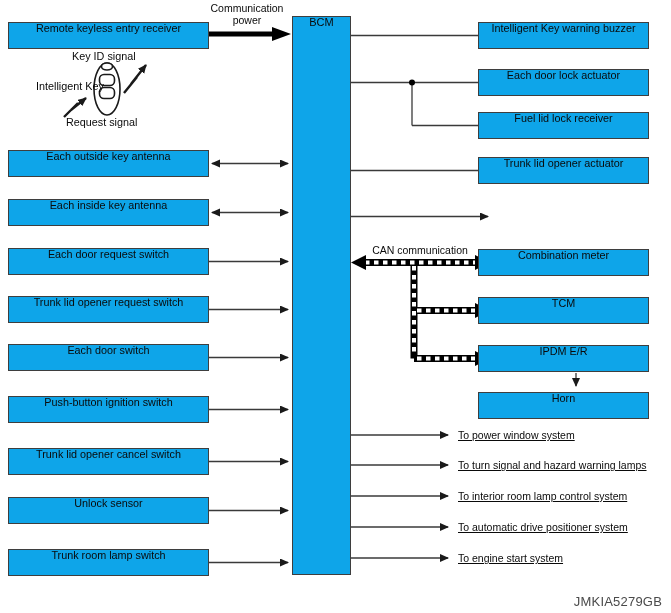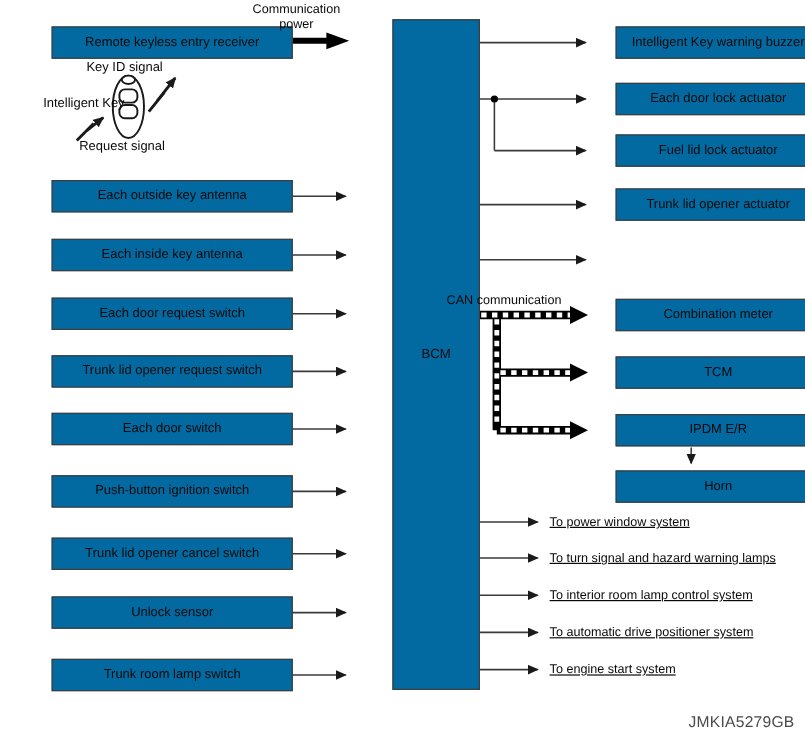--- a/index.html
+++ b/index.html
@@ -1,24 +1,24 @@
 <!DOCTYPE html>
 <html><head>
 <meta charset="utf-8">
 <style>
   html,body{margin:0;padding:0;background:#fff;}
   #stage{position:relative;width:671px;height:613px;background:#fff;
          font-family:"Liberation Sans","DejaVu Sans",sans-serif;overflow:hidden;}
   svg{position:absolute;left:0;top:0;}
-  .box{position:absolute;background:#0369a1;border:1.3px solid #3e3e3e;
-       display:flex;align-items:center;justify-content:center;text-align:center;
-       font-size:10.8px;color:#0a0a0a;line-height:1.05;box-sizing:border-box;margin-left:35px;}
+  .box{position:absolute;background:#0ea5e9;border:1.3px solid #3e3e3e;
+       display:flex;align-items:flex-start;justify-content:center;text-align:center;
+       font-size:10.8px;color:#0a0a0a;line-height:1.05;box-sizing:border-box;}
   .lbox{left:8px;width:201px;height:27px;}
   .rbox{left:478px;width:171px;height:27px;}
-  .bcm{left:292px;top:16px;width:73px;height:559px;font-size:11px;}
+  .bcm{left:292px;top:16px;width:59px;height:559px;font-size:11px;}
   .lbl{position:absolute;font-size:10.8px;color:#0a0a0a;white-space:nowrap;}
   .lbl-center{text-align:center;white-space:normal;line-height:12px;}
   .out{position:absolute;left:458px;font-size:10.5px;color:#0a0a0a;white-space:nowrap;text-decoration:underline;}
   .figcode{position:absolute;right:9px;top:594px;font-size:13px;color:#4a4a4a;letter-spacing:.2px;}
 </style>
 </head>
 <body>
 
 <div id="stage">
 
@@ -132,21 +132,21 @@
       <span>BCM</span>
     </div>
 
   <div class="box rbox" style="top:22px">
       <span>Intelligent Key warning buzzer</span>
     </div>
   <div class="box rbox" style="top:69px">
       <span>Each door lock actuator</span>
     </div>
   <div class="box rbox" style="top:112px">
-      <span>Fuel lid lock actuator</span>
+      <span>Fuel lid lock receiver</span>
     </div>
   <div class="box rbox" style="top:157px">
       <span>Trunk lid opener actuator</span>
     </div>
   <div class="box rbox" style="top:249px">
       <span>Combination meter</span>
     </div>
   <div class="box rbox" style="top:297px">
       <span>TCM</span>
     </div>

